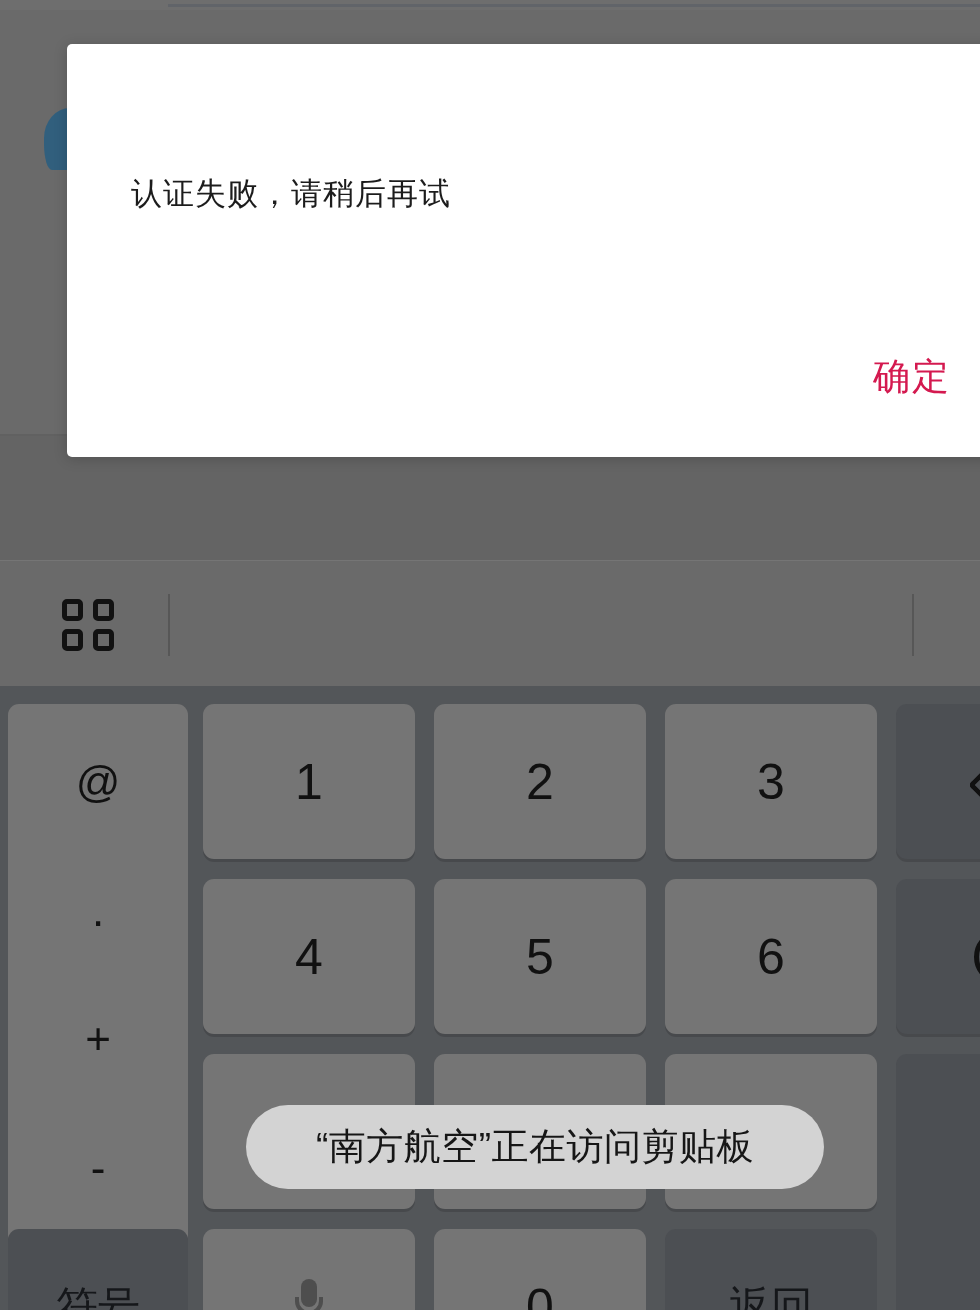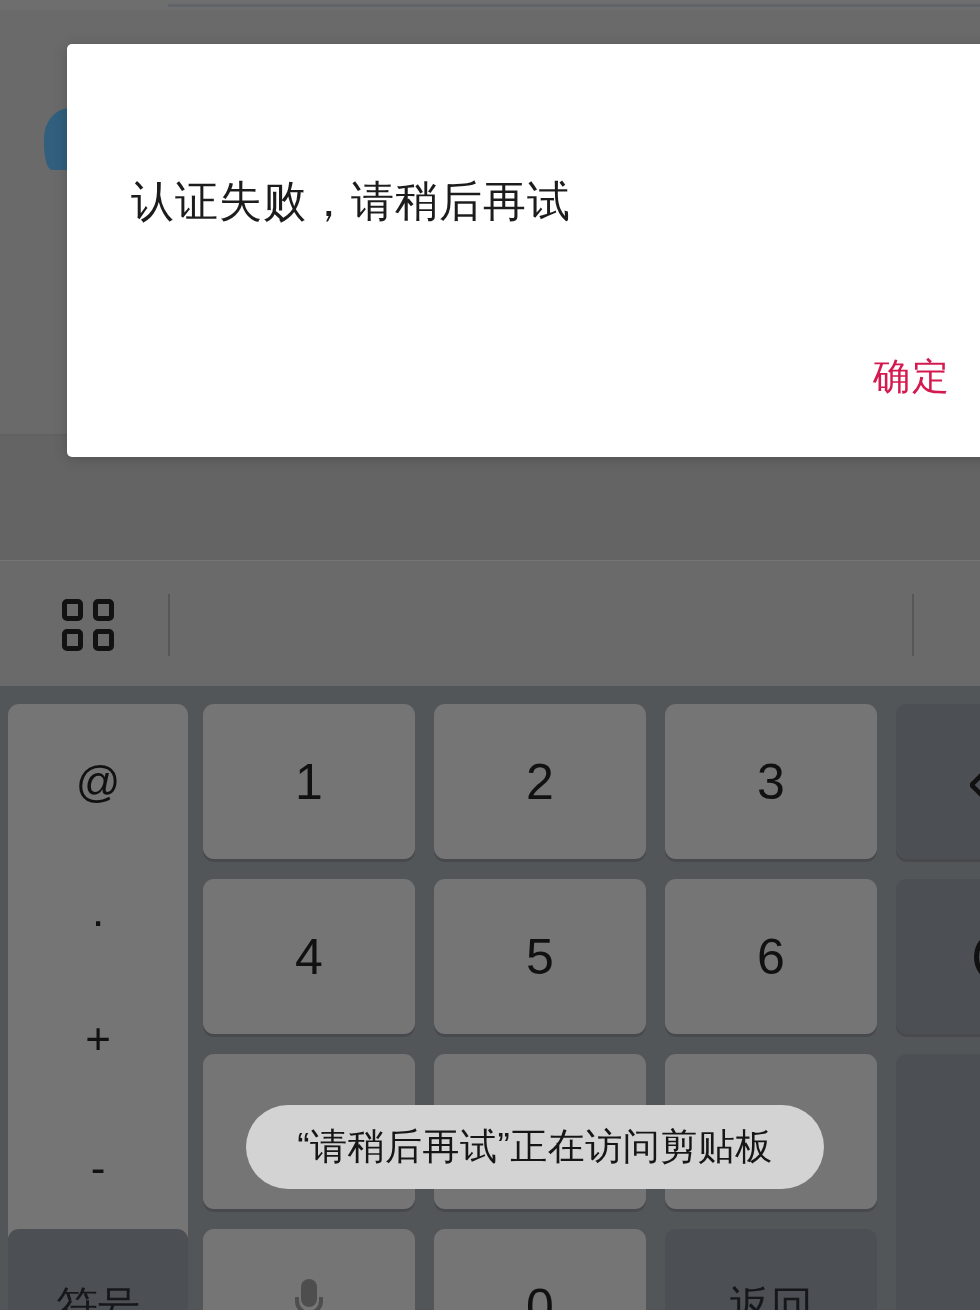--- a/index.html
+++ b/index.html
@@ -64,21 +64,21 @@
     position: absolute;
     left: 67px; top: 44px;
     width: 940px; height: 413px;
     background: #ffffff;
     border-radius: 5px;
     box-shadow: 0 2px 14px rgba(0,0,0,0.18);
   }
   .dialog-message {
     position: absolute;
     left: 64px; top: 130px;
-    font-size: 43px;
+    font-size: 31px;
     color: #1c1c1c;
     letter-spacing: 1px;
     line-height: 1.3;
   }
   .dialog-actions {
     position: absolute;
     right: 46px; top: 300px;
   }
   .dialog-confirm {
     font-size: 37px;
@@ -302,14 +302,14 @@
         <span class="cap"></span>
           <span class="arc"></span>
       </span>
     </div>
     <div class="key" style="left:434px; top:544px; width:212px; height:155px;">0</div>
     <div class="key dark func-label" style="left:665px; top:544px; width:212px; height:155px;">返回</div>
   </div>
 </div>
 
 <div class="toast">
-  <span>“请稍后再试”正在访问剪贴板</span>
+  <span>“南方航空”正在访问剪贴板</span>
 </div>
 
 </body></html>

